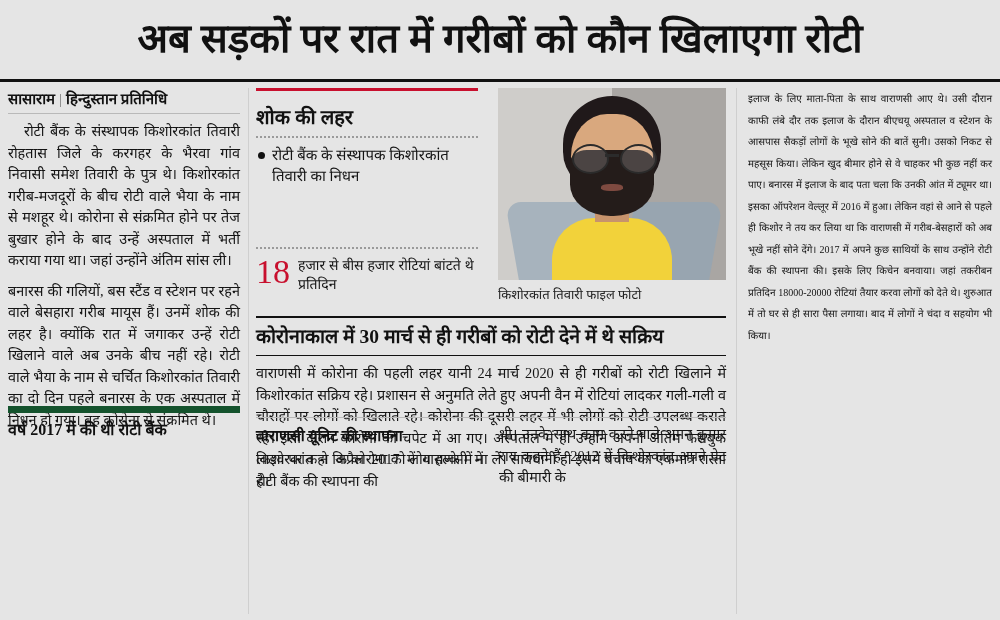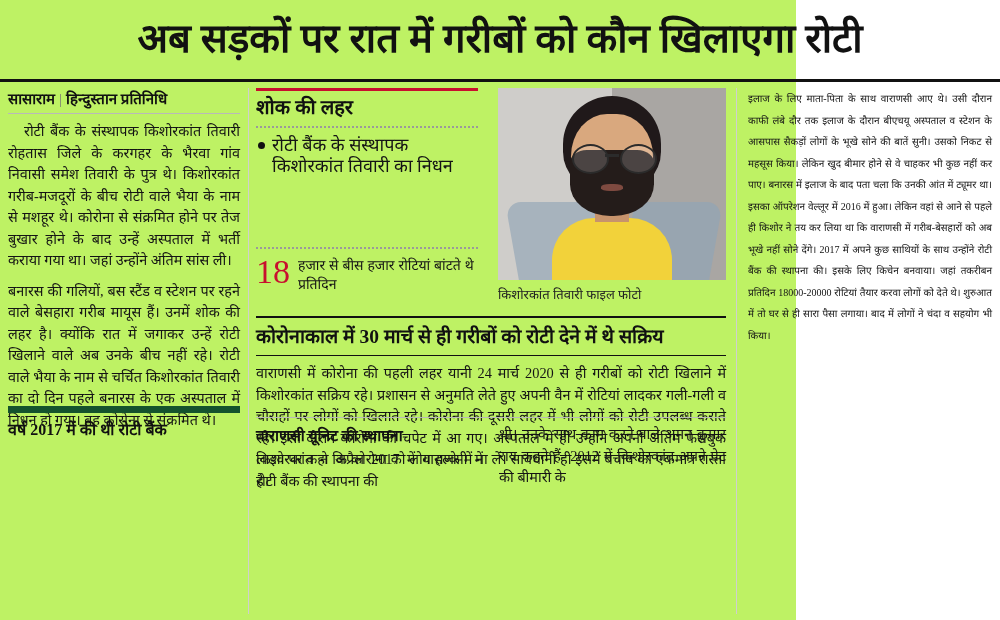--- a/index.html
+++ b/index.html
@@ -8,23 +8,23 @@
   }
   body {
     width: 1000px;
     height: 620px;
     background: #ffffff;
     font-family: "Liberation Sans", sans-serif;
     overflow: hidden;
   }
   .page {
     position: relative;
-    width: 796px;
+    width: 1000px;
     height: 620px;
-    background: #bef264;
+    background: #e5e5e5;
     box-sizing: border-box;
   }
 
   
   .headline-wrap {
     position: absolute;
     top: 4px;
     left: 0;
     width: 1000px;
     height: 78px;
@@ -118,35 +118,35 @@
     width: 222px;
     height: 210px;
     border-top: 3px solid #c8102e;
     box-sizing: border-box;
   }
   .shock-title {
     font-family: "Liberation Serif", serif;
     font-weight: bold;
     font-size: 20px;
     color: #111;
-    padding: 2px 0 4px 0;
+    padding: 12px 0 4px 0;
   }
   .dotted-sep {
     border-bottom: 2px dotted #9a9a9a;
     margin: 2px 0 7px 0;
   }
   ul.bullets {
     margin: 0;
     padding: 0 0 0 16px;
     list-style: none;
   }
   ul.bullets li {
     position: relative;
     font-family: "Liberation Serif", serif;
-    font-size: 18px;
+    font-size: 15px;
     line-height: 21px;
     color: #141414;
     margin-bottom: 9px;
   }
   ul.bullets li:before {
     content: "";
     position: absolute;
     left: -14px;
     top: 7px;
     width: 7px;

